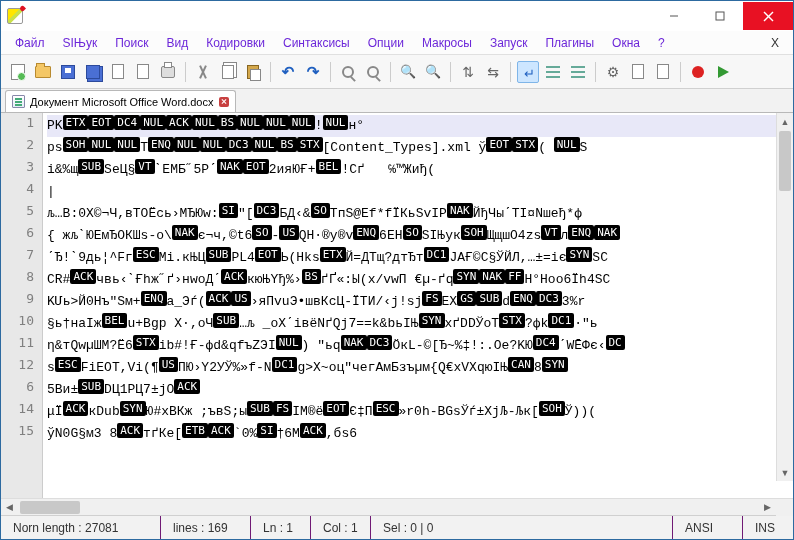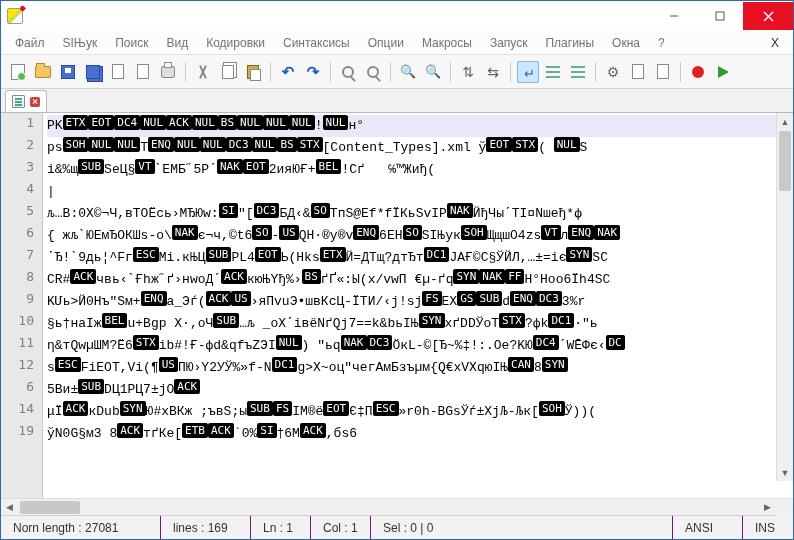--- a/index.html
+++ b/index.html
@@ -6,21 +6,21 @@
 body { font-family:"Segoe UI",Tahoma,sans-serif; font-size:12px; background:#fff; overflow:hidden; }
 .window { width:794px; height:540px; border:1px solid #2d6aa0; display:flex; flex-direction:column; background:#fff; }
 .titlebar { height:30px; background:#fff; display:flex; align-items:center; }
 .title-icon { width:16px; height:16px; margin:0 6px; background:linear-gradient(135deg,#ffe600 40%,#cbe14a 41%,#cbe14a 60%,#fff 61%); border:1px solid #999; border-radius:2px; position:relative; }
 .title-icon::after { content:""; position:absolute; top:-3px; right:-3px; width:5px; height:5px; background:#d12; border-radius:50% 0 50% 50%; transform:rotate(45deg); }
 .title-text { flex:1; color:#444; }
 .win-buttons { display:flex; }
 .win-btn { width:46px; height:28px; display:flex; align-items:center; justify-content:center; color:#555; font-size:12px; }
 .win-btn.close { background:#e81123; color:#fff; width:50px; }
 .menubar { height:24px; display:flex; align-items:center; padding:0 6px; gap:2px; border-bottom:1px solid #e0e0e0; background:#fcfcfc; }
-.menu-item { padding:3px 8px; color:#737373; }
+.menu-item { padding:3px 8px; color:#6d28d9; }
 .menubar-x { margin-left:auto; padding:3px 8px; color:#333; }
 .toolbar { height:34px; display:flex; align-items:center; padding:0 6px; gap:3px; background:#f7f7f7; border-bottom:1px solid #d0d0d0; }
 .tb-btn { width:22px; height:22px; display:flex; align-items:center; justify-content:center; border-radius:2px; }
 .tb-btn.active { background:#cde6ff; border:1px solid #7fb5e8; }
 .tb-sep { width:1px; height:20px; background:#ccc; margin:0 3px; }
 .tabbar { height:24px; display:flex; align-items:flex-end; background:#f2f2f2; border-bottom:1px solid #b8b8b8; padding-left:4px; }
 .tab { height:22px; background:#fff; border:1px solid #b8b8b8; border-bottom:none; border-radius:3px 3px 0 0; display:flex; align-items:center; padding:0 6px; gap:5px; font-size:11px; }
 .tab-icon { width:13px; height:13px; background:linear-gradient(#fff,#e6eef8); border:1px solid #88a; border-radius:1px; position:relative; }
 .tab-icon::before { content:""; position:absolute; left:2px; top:2px; right:2px; height:2px; background:#4a7; box-shadow:0 3px 0 #4a7,0 6px 0 #4a7; }
 .tab-close { width:10px; height:10px; background:#c84040; border-radius:2px; position:relative; flex-shrink:0; }
@@ -202,41 +202,42 @@
         <div class="i-rec"></div>
       </div>
       <div class="tb-btn">
         <div class="i-play"></div>
       </div>
     </div>
 
   <div class="tabbar">
     <div class="tab">
       <div class="tab-icon"></div>
+      <span>Документ Microsoft Office Word.docx</span>
       <div class="tab-close"></div>
     </div>
   </div>
 
   <div class="editor-wrap">
     <div class="gutter" id="gutter">
         <div class="gutter-line">1</div>
         <div class="gutter-line">2</div>
         <div class="gutter-line">3</div>
         <div class="gutter-line">4</div>
         <div class="gutter-line">5</div>
         <div class="gutter-line">6</div>
         <div class="gutter-line">7</div>
         <div class="gutter-line">8</div>
         <div class="gutter-line">9</div>
         <div class="gutter-line">10</div>
         <div class="gutter-line">11</div>
         <div class="gutter-line">12</div>
         <div class="gutter-line">6</div>
         <div class="gutter-line">14</div>
-        <div class="gutter-line">19</div>
+        <div class="gutter-line">15</div>
       </div>
     <div class="editor" id="editor"><div class="ed-line current"><span>PK</span><span class="cc">ETX</span><span class="cc">EOT</span><span class="cc">DC4</span><span class="cc">NUL</span><span class="cc">ACK</span><span class="cc">NUL</span><span class="cc">BS</span><span class="cc">NUL</span><span class="cc">NUL</span><span class="cc">NUL</span><span>!</span><span class="cc">NUL</span><span>н°</span></div><div class="ed-line"><span>ps</span><span class="cc">SOH</span><span class="cc">NUL</span><span class="cc">NUL</span><span>T</span><span class="cc">ENQ</span><span class="cc">NUL</span><span class="cc">NUL</span><span class="cc">DC3</span><span class="cc">NUL</span><span class="cc">BS</span><span class="cc">STX</span><span>[Content_Types].xml ў</span><span class="cc">EOT</span><span class="cc">STX</span><span>( </span><span class="cc">NUL</span><span>S</span></div><div class="ed-line"><span>і&amp;%щ</span><span class="cc">SUB</span><span>SeЦ§</span><span class="cc">VT</span><span>ˋЕМБ˝5Рˊ</span><span class="cc">NAK</span><span class="cc">EOT</span><span>2ияЮҒ+</span><span class="cc">BEL</span><span>!Cґ   ℅™Жиђ(</span></div><div class="ed-line"><span>|</span></div><div class="ed-line"><span>љ…B:0X©¬Ч,вТОЁсь›МЂЮw:</span><span class="cc">SI</span><span>″[</span><span class="cc">DC3</span><span>БД‹&amp;</span><span class="cc">SO</span><span>ТпЅ@Еf*fЇКьЅvІР</span><span class="cc">NAK</span><span>ЙђЧыˊТІ¤Nшеђ*ф </span></div><div class="ed-line"><span>{ жљˋЮЕмЂОКШs-o\</span><span class="cc">NAK</span><span>є¬ч,©t6</span><span class="cc">SO</span><span>-</span><span class="cc">US</span><span>QH·®у®v</span><span class="cc">ENQ</span><span>6ЕH</span><span class="cc">SO</span><span>SІЊук</span><span class="cc">SOH</span><span>ЩщшО4zs</span><span class="cc">VT</span><span>л</span><span class="cc">ENQ</span><span class="cc">NAK</span></div><div class="ed-line"><span>ˊЂ!ˋ9дь¦^Fг</span><span class="cc">ESC</span><span>Мі.кЊЦ</span><span class="cc">SUB</span><span>РL4</span><span class="cc">EOT</span><span>Ь(Нks</span><span class="cc">ETX</span><span>Й=ДТщ?дтЂт</span><span class="cc">DC1</span><span>JАҒ©С§ЎЙЛ,…±=іє</span><span class="cc">SYN</span><span>SC</span></div><div class="ed-line"><span>CR#</span><span class="cc">ACK</span><span>чвь‹ˋҒhж˝ґ›нwоДˊ</span><span class="cc">ACK</span><span>кюЊҮђ%›</span><span class="cc">BS</span><span>ґҐ«:Ы(х/vwП €µ-ґq</span><span class="cc">SYN</span><span class="cc">NAK</span><span class="cc">FF</span><span>Н°Ноо6Їh4SC</span></div><div class="ed-line"><span>KՄь&gt;Й0Нъ″Sм+</span><span class="cc">ENQ</span><span>a_Эѓ(</span><span class="cc">ACK</span><span class="cc">US</span><span>›яПvuЭ•швКсЦ-ЇТИ/‹j!sj</span><span class="cc">FS</span><span>EX</span><span class="cc">GS</span><span class="cc">SUB</span><span>d</span><span class="cc">ENQ</span><span class="cc">DC3</span><span>3%r</span></div><div class="ed-line"><span>§ь†наІж</span><span class="cc">BEL</span><span>u+Bgp X·,оЧ</span><span class="cc">SUB</span><span>…љ _оХˊівёNґQj7==k&amp;bьІЊ</span><span class="cc">SYN</span><span>хґDDЎоТ</span><span class="cc">STX</span><span>?фk</span><span class="cc">DC1</span><span>·″ь</span></div><div class="ed-line"><span>η&amp;тQwµШМ?Ё6</span><span class="cc">STX</span><span>іb#!Ғ-фd&amp;qfъZЭІ</span><span class="cc">NUL</span><span>) ″ьq</span><span class="cc">NAK</span><span class="cc">DC3</span><span>ÖкL-©[Ђ~%‡!:.Oe?KЮ</span><span class="cc">DC4</span><span>ˊWĒФє‹</span><span class="cc">DC</span></div><div class="ed-line"><span>s</span><span class="cc">ESC</span><span>FiEOT,Vi(¶</span><span class="cc">US</span><span>ПЮ›Y2УЎ%»f-N</span><span class="cc">DC1</span><span>g&gt;X~oц″чегАмБзъµм{Q€хVXqюІЊ</span><span class="cc">CAN</span><span>8</span><span class="cc">SYN</span></div><div class="ed-line"><span>5Bи±</span><span class="cc">SUB</span><span>DЦ1РЦ7±jO</span><span class="cc">ACK</span></div><div class="ed-line"><span>μÏ</span><span class="cc">ACK</span><span>кDub</span><span class="cc">SYN</span><span>Ю#xBКж ;ъвЅ;ы</span><span class="cc">SUB</span><span class="cc">FS</span><span>ІМ®ё</span><span class="cc">EOT</span><span>Є‡П</span><span class="cc">ESC</span><span>»r0h-ВGsЎѓ±XjЉ-Љк[</span><span class="cc">SOH</span><span>Ў))(</span></div><div class="ed-line"><span>ўN0G§м3 8</span><span class="cc">ACK</span><span>тґКe[</span><span class="cc">ETB</span><span class="cc">ACK</span><span>`0%</span><span class="cc">SI</span><span>†6M</span><span class="cc">ACK</span><span>,бs6 </span></div></div>
     <div class="vscroll">
       <div class="vscroll-arr" style="top:0">▲</div>
       <div class="vscroll-thumb"></div>
       <div class="vscroll-arr" style="bottom:0">▼</div>
     </div>
   </div>
 
   <div class="hscroll">

